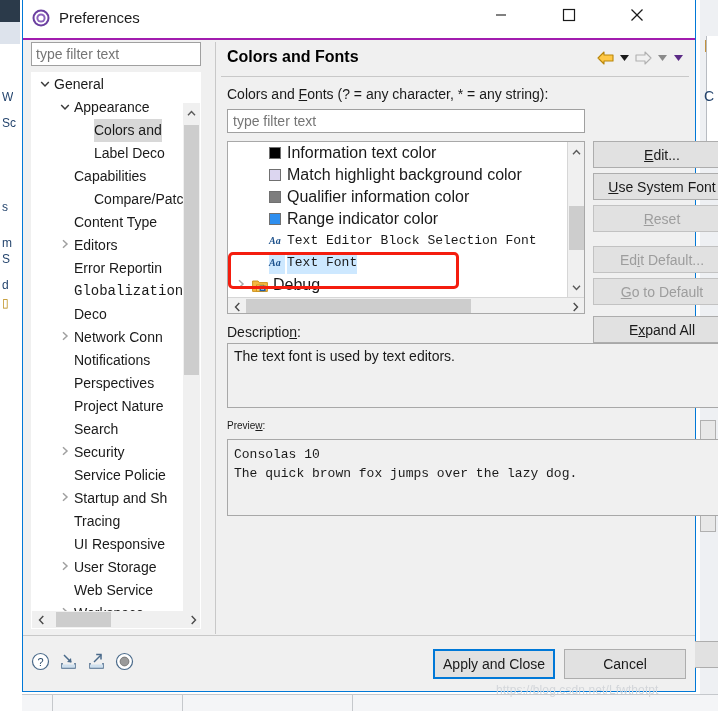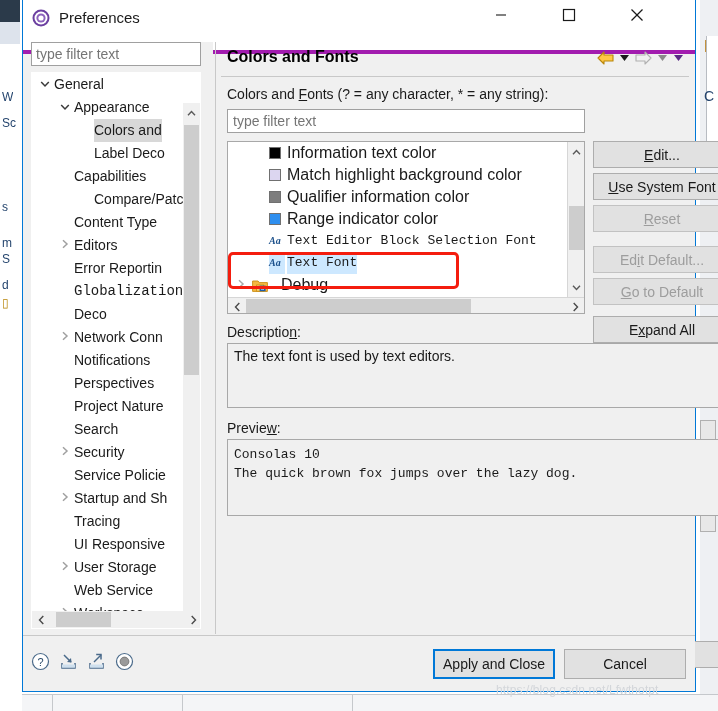--- a/index.html
+++ b/index.html
@@ -62,22 +62,22 @@
   #dialog {
     position: absolute; left: 22px; top: 0;
     width: 674px; height: 692px;
     background: #f0f0f0;
     border: 1px solid #0078d7;
     border-top: none;
   }
 
   
   #titlebar {
-    position: relative; height: 54px; background: #ffffff;
-    border-bottom: 4px solid #a21caf;
+    position: relative; height: 40px; background: #ffffff;
+    border-bottom: 2px solid #a21caf;
   }
   #app-icon {
     position: absolute; left: 8px; top: 8px; width: 20px; height: 20px;
   }
   #title-text {
     position: absolute; left: 36px; top: 8px;
     font-size: 15px; color: #1a1a1a; line-height: 20px;
   }
   .winbtn {
     position: absolute; top: 0; width: 46px; height: 30px;
@@ -263,21 +263,21 @@
   
   #desc-label {
     position: absolute; left: 6px; top: 282px; font-size: 14px; color: #1a1a1a;
   }
   #desc-box {
     position: absolute; left: 6px; top: 301px; width: 498px; height: 65px;
     background: #f0f0f0; border: 1px solid #a8a8a8;
     font-size: 14px; color: #1a1a1a; padding: 4px 6px;
   }
   #prev-label {
-    position: absolute; left: 6px; top: 378px; font-size: 14px; color: #1a1a1a;
+    position: absolute; left: 6px; top: 378px; font-size: 10px; color: #1a1a1a;
   }
   #prev-box {
     position: absolute; left: 6px; top: 397px; width: 498px; height: 77px;
     background: #f0f0f0; border: 1px solid #a8a8a8;
     font-family: "Liberation Mono", monospace; font-size: 13px;
     color: #1a1a1a; padding: 5px 6px; line-height: 19px;
     white-space: pre;
   }
 
   #restore-btn {
@@ -567,21 +567,21 @@
           <div class="lrow">
             <span class="lw"><svg width="8" height="10" viewBox="0 0 8 10">
                 <path d="M2 1.2 L6 5 L2 8.8" fill="none" stroke="#a8a8a8" stroke-width="1.5"></path>
               </svg></span>
             <span class="foldericon"><svg width="17" height="15" viewBox="0 0 17 15">
                 <path d="M0.6 3 L0.6 13.4 L15.4 13.4 L15.4 4.6 L7.4 4.6 L6 3 Z" fill="#f5b942" stroke="#c98b12" stroke-width="0.9" stroke-linejoin="round"></path>
                 <rect x="4.6" y="7" width="7" height="6.2" fill="#f8cf6e" stroke="#c98b12" stroke-width="0.8"></rect>
                 <rect x="7.6" y="7.6" width="6" height="5.6" fill="#1f5fa8"></rect>
                 <text x="10.6" y="12.2" font-size="5.6" font-style="italic" text-anchor="middle" fill="#ffffff" font-family="Liberation Serif, serif">a</text>
               </svg></span>
-            <span class="ltext" style="left: 45px; margin-left: 8px;">Debug</span>
+            <span class="ltext" style="left: 45px;">Debug</span>
           </div>
           <div class="lrow">
             <span class="lw"></span>
             <span class="ltext" style="left: 45px;">Git</span>
           </div>
         </div>
       <div id="list-vsb">
         <div class="sbar-arrow" style="top:0;">
           <svg width="9" height="7" viewBox="0 0 9 7">
               <path d="M1 5.3 L4.5 1.5 L8 5.3" fill="none" stroke="#5a5a5a" stroke-width="1.4"></path>

